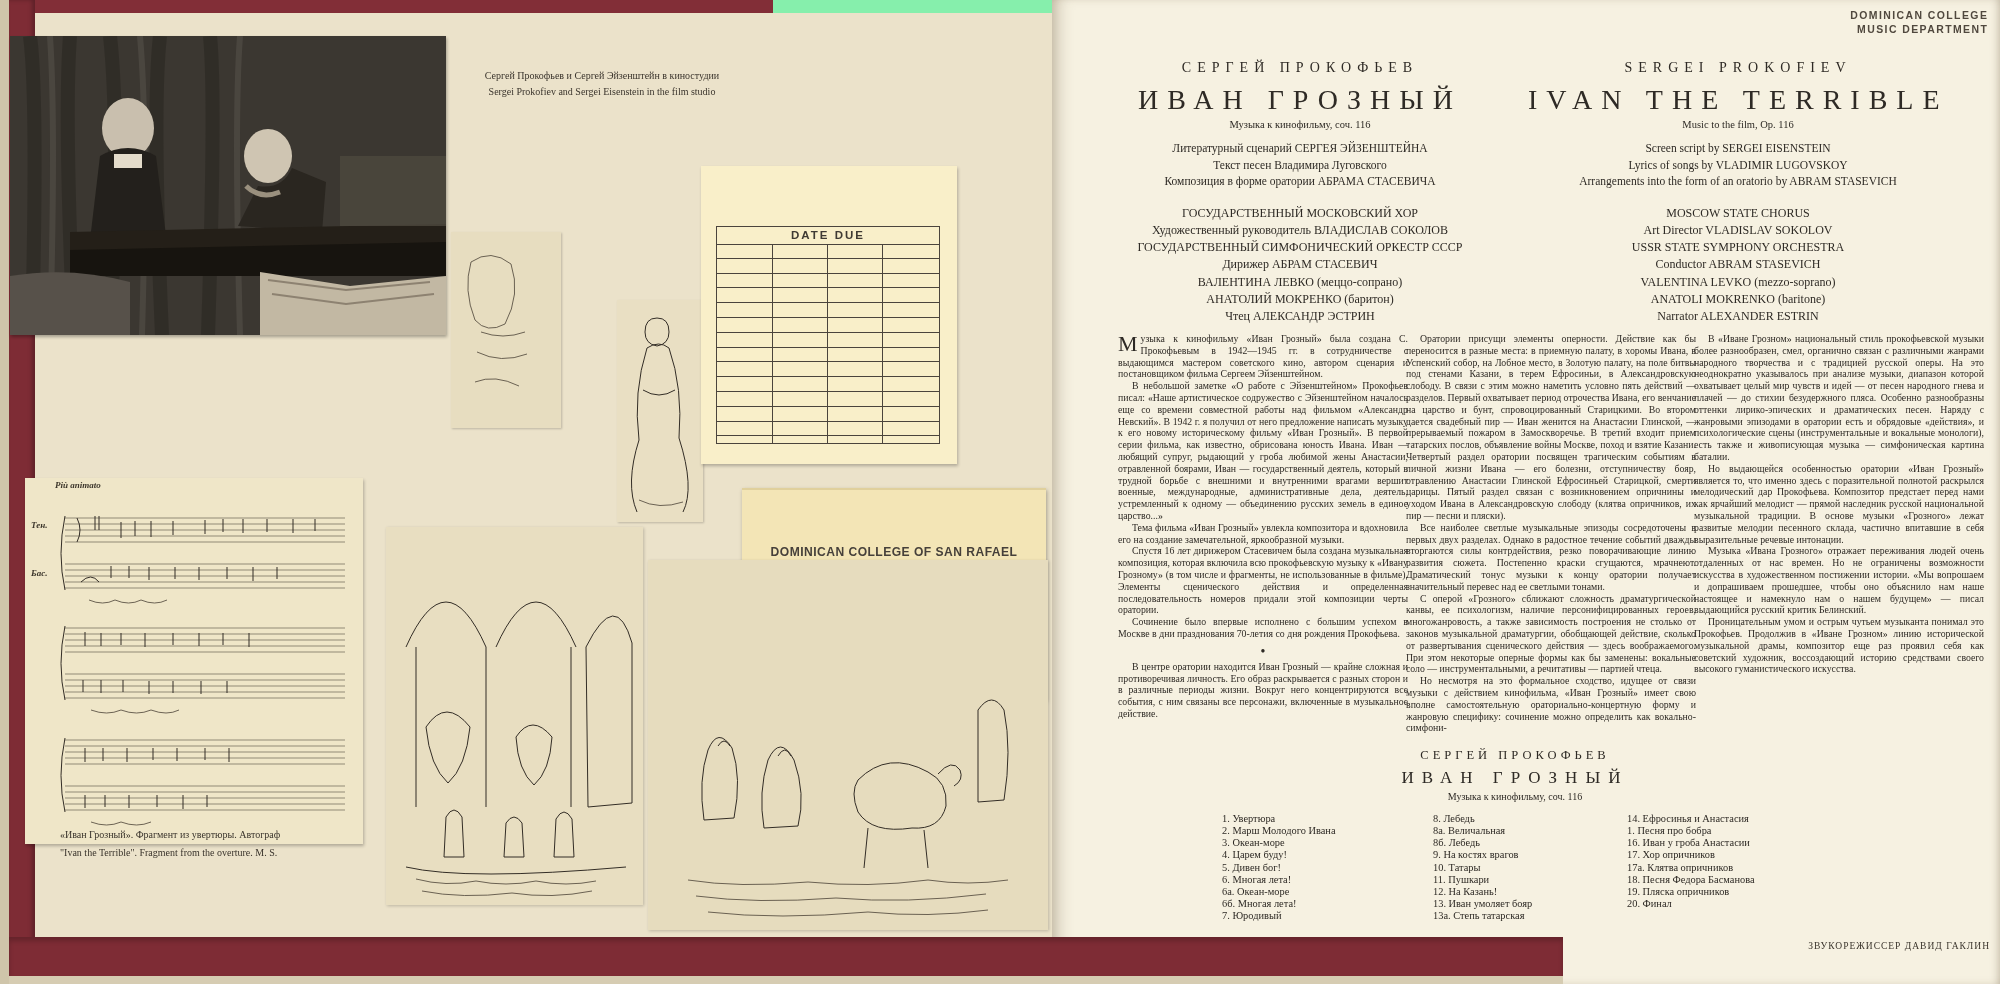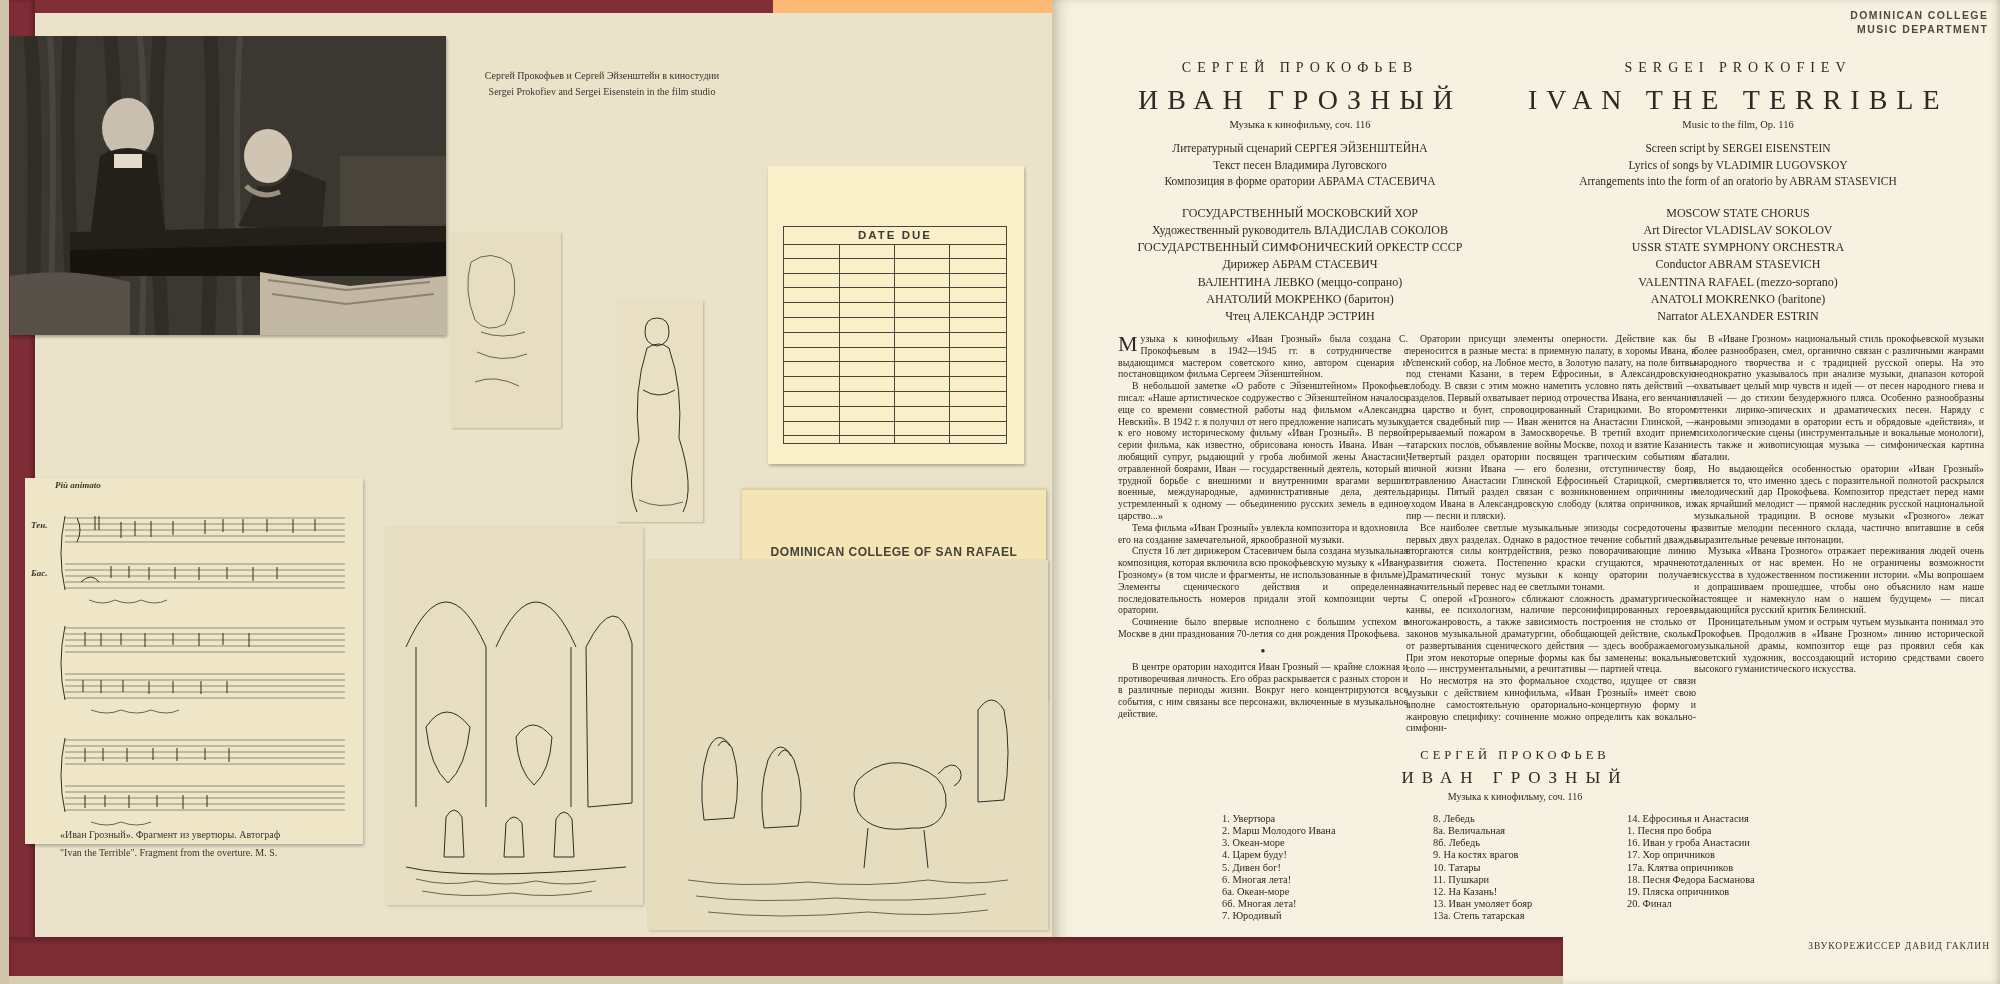--- a/index.html
+++ b/index.html
@@ -1,17 +1,17 @@
 <!DOCTYPE html>
 <html><head>
 <meta charset="utf-8">
 <style>
   html,body{margin:0;padding:0;background:#b9b099;}
   #spread{position:relative;width:2000px;height:984px;overflow:hidden;
-          font-family:"Liberation Serif",serif;color:#2e2a25;background:#fdba74;}
+          font-family:"Liberation Serif",serif;color:#2e2a25;background:#86efac;}
   .abs{position:absolute;}
 
   
   .edge-left{left:0;top:0;width:9px;height:984px;background:#cfc5aa;}
   .bar-left{left:9px;top:0;width:26px;height:976px;background:#7e2c35;box-shadow:inset -3px 0 4px rgba(0,0,0,.25);}
   .bar-top{left:9px;top:0;width:764px;height:13px;background:#822e37;}
   .bar-bottom{left:9px;top:937px;width:1554px;height:39px;background:#7e2c35;box-shadow:inset 0 4px 5px rgba(0,0,0,.2);}
   .edge-bottom{left:9px;top:976px;width:1554px;height:8px;background:#d6ccb2;}
 
   .left-paper{left:35px;top:13px;width:1017px;height:924px;background:#ebe2ca;}
@@ -25,21 +25,21 @@
   
   .photo{left:10px;top:36px;width:436px;height:299px;background:#3a3733;box-shadow:1px 2px 3px rgba(0,0,0,.3);}
   .photo svg{display:block;}
   .photo-caption{left:437px;top:68px;width:330px;font-size:10px;line-height:16px;color:#3a342c;text-align:center;}
 
   
   .sketch-strip{left:451px;top:232px;width:110px;height:196px;background:#e7ddc0;box-shadow:1px 1px 2px rgba(0,0,0,.2);}
   .sketch-tall{left:617px;top:300px;width:86px;height:222px;background:#e9dfc3;box-shadow:1px 1px 2px rgba(0,0,0,.2);}
 
   
-  .datedue-card{left:768px;top:166px;width:256px;height:298px;background:#f9efc9;box-shadow:1px 2px 3px rgba(0,0,0,.25);}
+  .datedue-card{left:701px;top:166px;width:256px;height:298px;background:#f9efc9;box-shadow:1px 2px 3px rgba(0,0,0,.25);}
   .datedue-table{position:absolute;left:15px;top:60px;width:222px;height:216px;border:1.5px solid #4b443c;}
   .datedue-head{position:absolute;left:0;top:0;width:100%;height:17px;border-bottom:1.5px solid #4b443c;
                 font-family:"Liberation Sans",sans-serif;font-weight:bold;font-size:11.5px;letter-spacing:2px;
                 text-align:center;line-height:17px;color:#3f3a33;}
   .datedue-grid{position:absolute;left:0;top:17px;width:100%;height:calc(100% - 17px);
      background:repeating-linear-gradient(to bottom, transparent 0, transparent 13.8px, #4b443c 13.8px, #4b443c 14.8px);}
   .datedue-v{position:absolute;top:17px;bottom:0;width:1px;background:#4b443c;}
 
   .pocket{left:742px;top:488px;width:304px;height:210px;background:#f3e5b6;
           box-shadow:1px 2px 4px rgba(0,0,0,.3);border-top:2px solid #e0d09c;}
@@ -246,21 +246,21 @@
     <div class="credits">
       <div class="credit">Screen script by SERGEI EISENSTEIN</div>
       <div class="credit">Lyrics of songs by VLADIMIR LUGOVSKOY</div>
       <div class="credit">Arrangements into the form of an oratorio by ABRAM STASEVICH</div>
     </div>
     <div class="performers">
       <div>MOSCOW STATE CHORUS</div>
       <div>Art Director VLADISLAV SOKOLOV</div>
       <div>USSR STATE SYMPHONY ORCHESTRA</div>
       <div>Conductor ABRAM STASEVICH</div>
-      <div>VALENTINA RAFAEL (mezzo-soprano)</div>
+      <div>VALENTINA LEVKO (mezzo-soprano)</div>
       <div>ANATOLI MOKRENKO (baritone)</div>
       <div>Narrator ALEXANDER ESTRIN</div>
     </div>
   </div>
 
   <div class="abs col" style="left:1118px;top:333px;">
     <p class="flush dropcap">Музыка к кинофильму «Иван Грозный» была создана С. Прокофьевым в 1942—1945 гг. в сотрудничестве с выдающимся мастером советского кино, автором сценария и постановщиком фильма Сергеем Эйзенштейном.</p>
     <p>В небольшой заметке «О работе с Эйзенштейном» Прокофьев писал: «Наше артистическое содружество с Эйзенштейном началось еще со времени совместной работы над фильмом «Александр Невский». В 1942 г. я получил от него предложение написать музыку к его новому историческому фильму «Иван Грозный». В первой серии фильма, как известно, обрисована юность Ивана. Иван — любящий супруг, рыдающий у гроба любимой жены Анастасии, отравленной боярами, Иван — государственный деятель, который в трудной борьбе с внешними и внутренними врагами вершит военные, международные, административные дела, деятель, устремленный к одному — объединению русских земель в единое царство...»</p>
     <p>Тема фильма «Иван Грозный» увлекла композитора и вдохновила его на создание замечательной, яркообразной музыки.</p>
     <p>Спустя 16 лет дирижером Стасевичем была создана музыкальная композиция, которая включила всю прокофьевскую музыку к «Ивану Грозному» (в том числе и фрагменты, не использованные в фильме). Элементы сценического действия и определенная последовательность номеров придали этой композиции черты оратории.</p>

